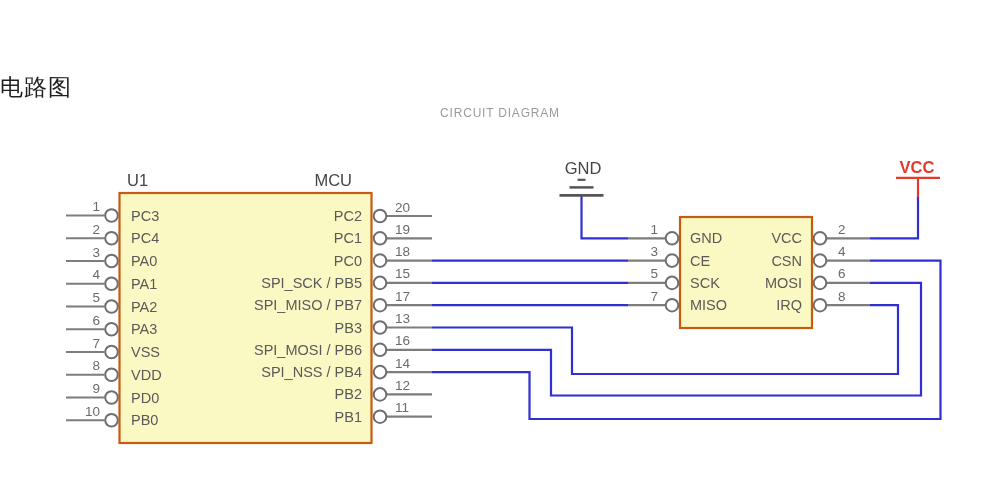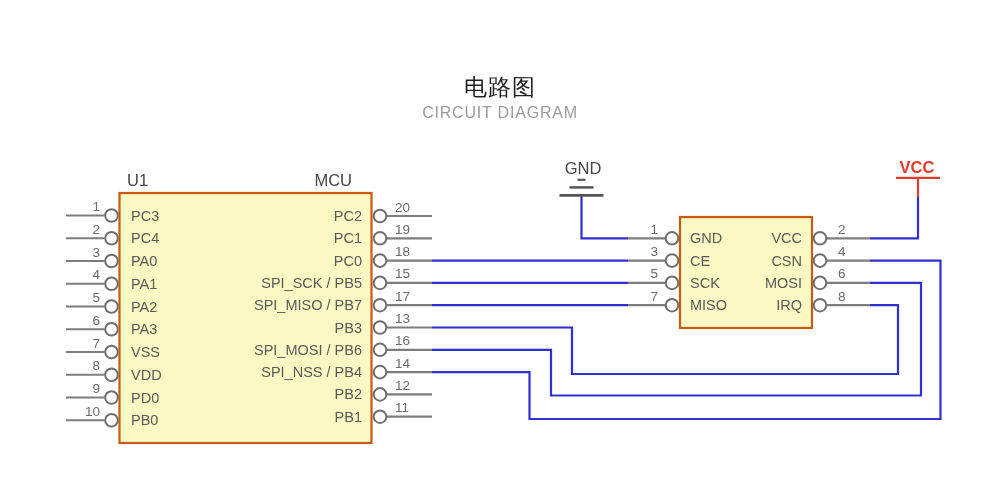--- a/index.html
+++ b/index.html
@@ -5,29 +5,28 @@
   html,body{margin:0;padding:0;background:#ffffff;}
   .canvas{
     position:relative;
     width:1000px;height:488px;
     background:#ffffff;
     overflow:hidden;
     font-family:"Liberation Sans", sans-serif;
   }
   .title-zh{
     position:absolute;top:74px;left:0;right:0;
-    text-align:center;
     font-size:23px;line-height:27px;
     color:#1f1f1f;
     letter-spacing:1px;
   }
   .title-en{
     position:absolute;top:106px;left:0;right:0;
     text-align:center;
-    font-size:16px;line-height:14px;
+    font-size:12px;line-height:14px;
     color:#9b9b9b;
     letter-spacing:0.8px;
   }
   svg{position:absolute;top:0;left:0;}
   svg text{font-family:"Liberation Sans", sans-serif;}
 </style>
 </head>
 <body>
 
 <div class="canvas">

